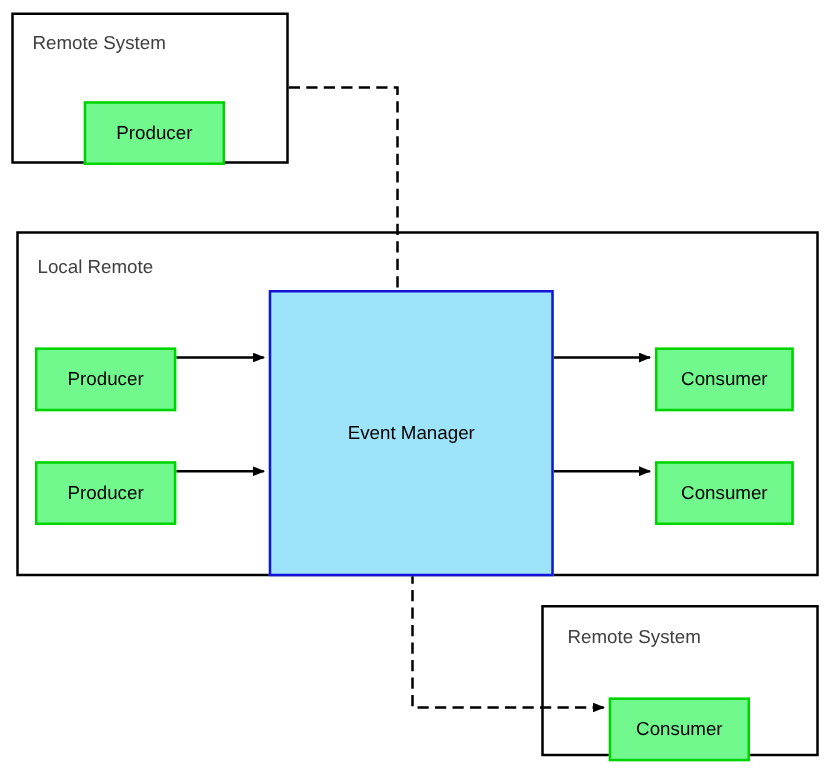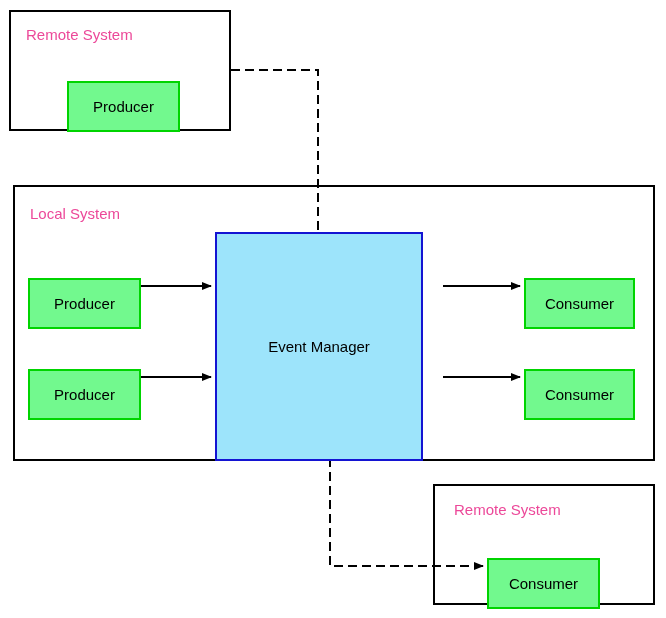--- a/index.html
+++ b/index.html
@@ -17,21 +17,21 @@
   }
   .container-box {
     position: absolute;
     box-sizing: border-box;
     border: 2px solid #000000;
     background: transparent;
   }
   .container-label {
     position: absolute;
     font-size: 15px;
-    color: #ec4899;
+    color: #404040;
     white-space: nowrap;
     line-height: 1;
   }
   .node {
     position: absolute;
     box-sizing: border-box;
     display: flex;
     align-items: center;
     justify-content: center;
     font-size: 15px;
@@ -70,21 +70,21 @@
 </style>
 </head>
 <body>
 
 <div id="diagram-root">
 
   <div class="container-box" id="c0" style="left: 9px; top: 10px; width: 222px; height: 121px;"></div>
   <div class="container-label" id="cl0" style="left: 26px; top: 27px;">Remote System</div>
 
   <div class="container-box" id="c1" style="left: 13px; top: 185px; width: 642px; height: 276px;"></div>
-  <div class="container-label" id="cl1" style="left: 30px; top: 206px;">Local System</div>
+  <div class="container-label" id="cl1" style="left: 30px; top: 206px;">Local Remote</div>
 
   <div class="container-box" id="c2" style="left: 433px; top: 484px; width: 222px; height: 121px;"></div>
   <div class="container-label" id="cl2" style="left: 454px; top: 502px;">Remote System</div>
 
   <svg id="edge-layer" viewBox="0 0 666 618" xmlns="http://www.w3.org/2000/svg">
     <defs>
       <marker id="arrowhead" markerWidth="10" markerHeight="8" refX="9" refY="4" orient="auto" markerUnits="userSpaceOnUse">
         <path d="M 0 0 L 10 4 L 0 8 z" fill="#000000"></path>
       </marker>
     </defs>
@@ -98,21 +98,21 @@
 
   <div class="node node-green" id="n0" style="left: 67px; top: 64px; width: 113px; height: 51px;">
     <span>Producer</span>
   </div>
   <div class="node node-green" id="n1" style="left: 28px; top: 261px; width: 113px; height: 51px;">
     <span>Producer</span>
   </div>
   <div class="node node-green" id="n2" style="left: 28px; top: 352px; width: 113px; height: 51px;">
     <span>Producer</span>
   </div>
-  <div class="node node-blue" id="n3" style="left: 215px; top: 215px; width: 208px; height: 229px; text-align: right;">
+  <div class="node node-blue" id="n3" style="left: 215px; top: 215px; width: 228px; height: 229px; text-align: right;">
     <span>Event Manager</span>
   </div>
   <div class="node node-green" id="n4" style="left: 524px; top: 261px; width: 111px; height: 51px;">
     <span>Consumer</span>
   </div>
   <div class="node node-green" id="n5" style="left: 524px; top: 352px; width: 111px; height: 51px;">
     <span>Consumer</span>
   </div>
   <div class="node node-green" id="n6" style="left: 487px; top: 541px; width: 113px; height: 51px;">
     <span>Consumer</span>

